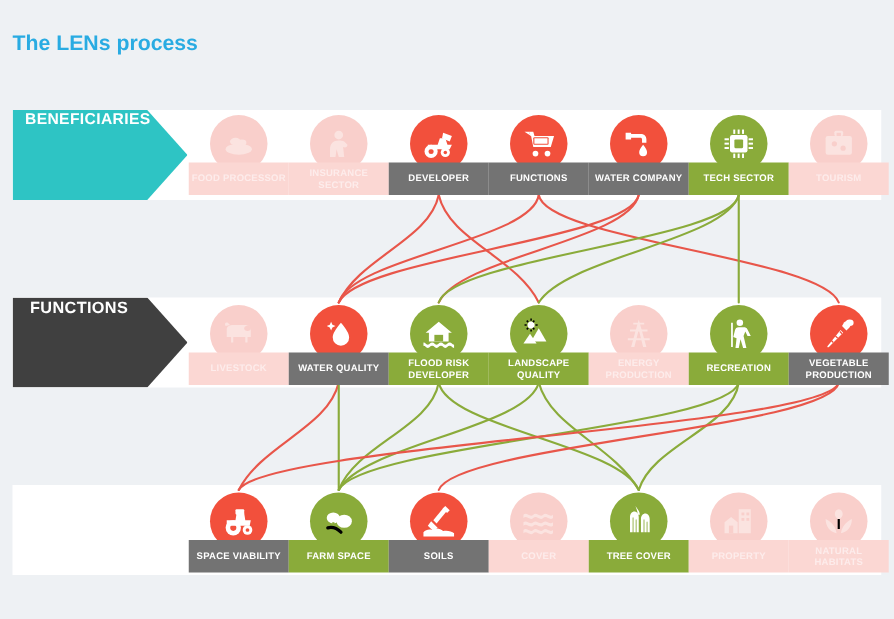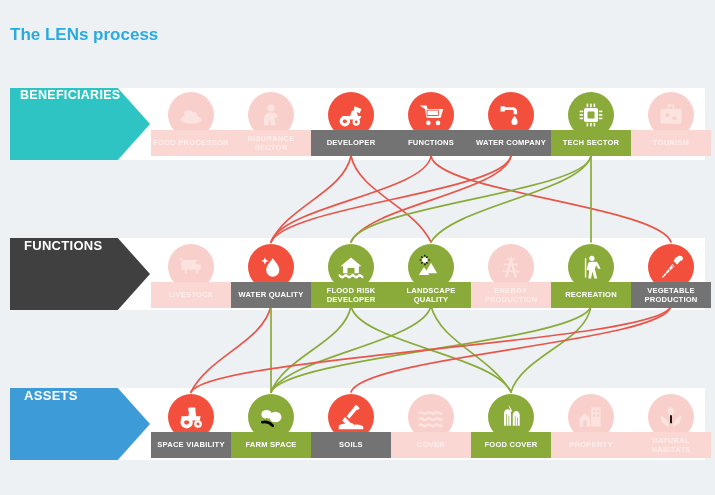--- a/index.html
+++ b/index.html
@@ -119,23 +119,20 @@
       <path d="M671,306 C664.9719928840877,342.12 364.26161565500684,355.88 351,392" fill="none" stroke="#e8564a" stroke-width="1.7" stroke-linecap="round"></path>
       <path d="M671,306 C662.1322273662552,342.12 210.5090997942387,355.88 191,392" fill="none" stroke="#e8564a" stroke-width="1.7" stroke-linecap="round"></path>
     </svg>
 
   <div class="banner" id="banner-beneficiaries">
     <span class="banner-label">BENEFICIARIES</span>
   </div>
   <div class="banner" id="banner-functions">
     <span class="banner-label">FUNCTIONS</span>
   </div>
-  <div class="banner" id="banner-assets">
-    <span class="banner-label">ASSETS</span>
-  </div>
 
   <div id="nodes-layer">
       <div class="node row-b faded" style="left: 151px; top: 0px;">
         <div class="node-icon">
           <svg viewBox="0 0 32 32">
             <ellipse cx="16" cy="21" rx="12" ry="5"></ellipse>
             <ellipse cx="13" cy="14" rx="5" ry="3.4"></ellipse>
             <ellipse cx="19" cy="15" rx="4" ry="2.8"></ellipse>
           </svg>
         </div>
@@ -338,21 +335,21 @@
         <div class="node-label">COVER</div>
       </div>
       <div class="node row-a green" style="left: 471px; top: 0px;">
         <div class="node-icon">
           <svg viewBox="0 0 32 32">
             <path d="M8 12c0-3 2-5 4-5s4 2 4 5v14h-2V15c0-1-.8-1-.8 0v11h-2V13c0-1-.8-1-.8 0v13H8z"></path>
             <path d="M18 14c0-3 2-5 4-5s4 2 4 5v12h-2V17c0-1-.8-1-.8 0v9h-2V15c0-1-.8-1-.8 0v11h-2.4z"></path>
             <path d="M13 2c2 3 4 5 4 8h-2c0-3-1-5-2-8z"></path>
           </svg>
         </div>
-        <div class="node-label">FOOD COVER</div>
+        <div class="node-label">TREE COVER</div>
       </div>
       <div class="node row-a faded" style="left: 551px; top: 0px;">
         <div class="node-icon">
           <svg viewBox="0 0 32 32">
             <rect x="16" y="5" width="11" height="22"></rect>
             <rect x="18.5" y="8" width="2.6" height="2.6" fill="#f9cfcb"></rect>
             <rect x="23" y="8" width="2.6" height="2.6" fill="#f9cfcb"></rect>
             <rect x="18.5" y="13" width="2.6" height="2.6" fill="#f9cfcb"></rect>
             <rect x="23" y="13" width="2.6" height="2.6" fill="#f9cfcb"></rect>
             <path d="M9 12L3 17v10h12V17z"></path>

